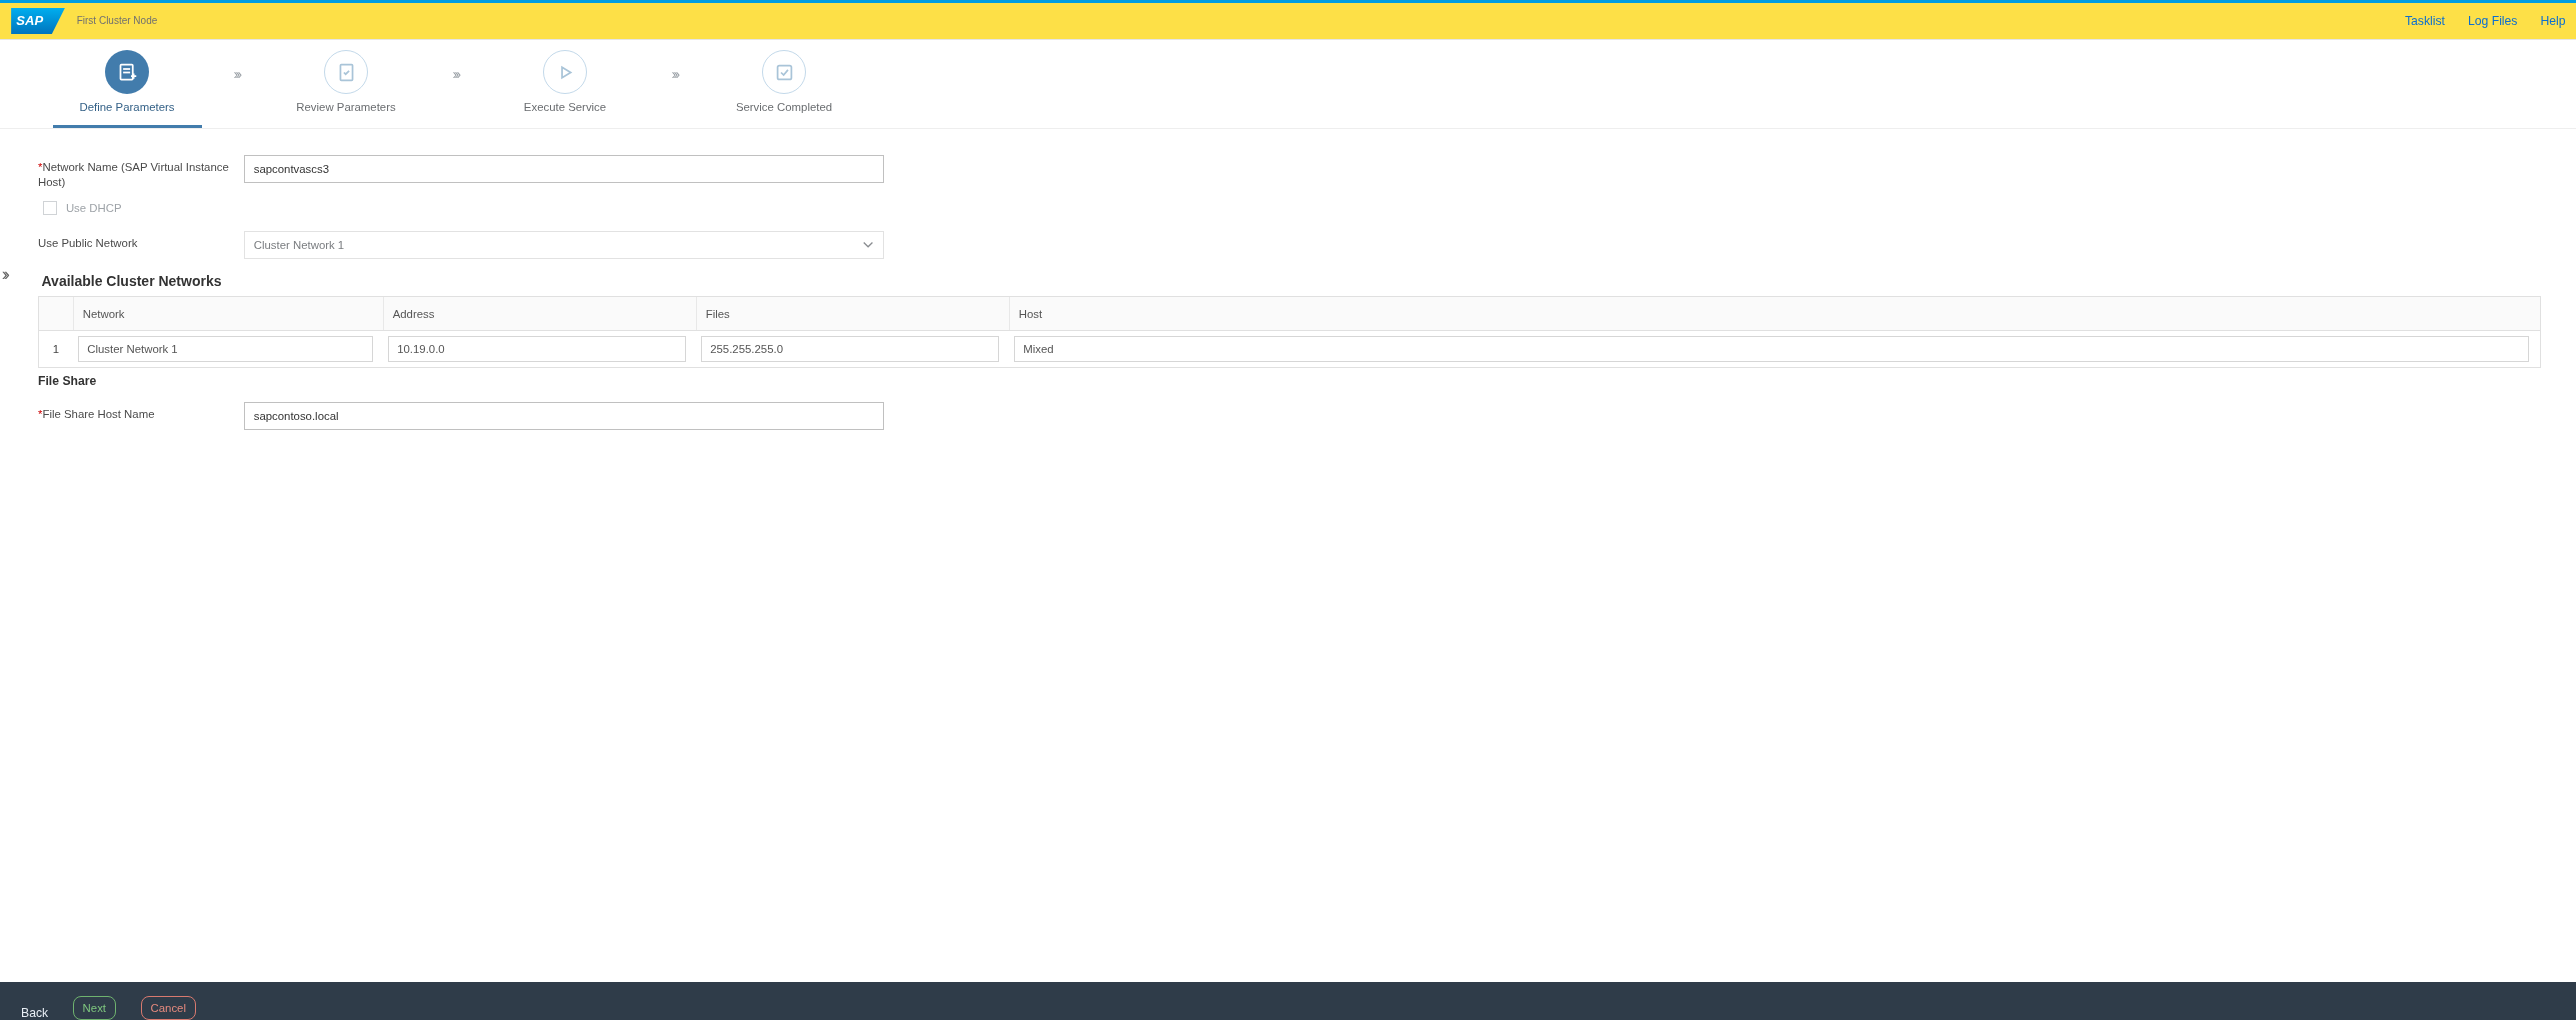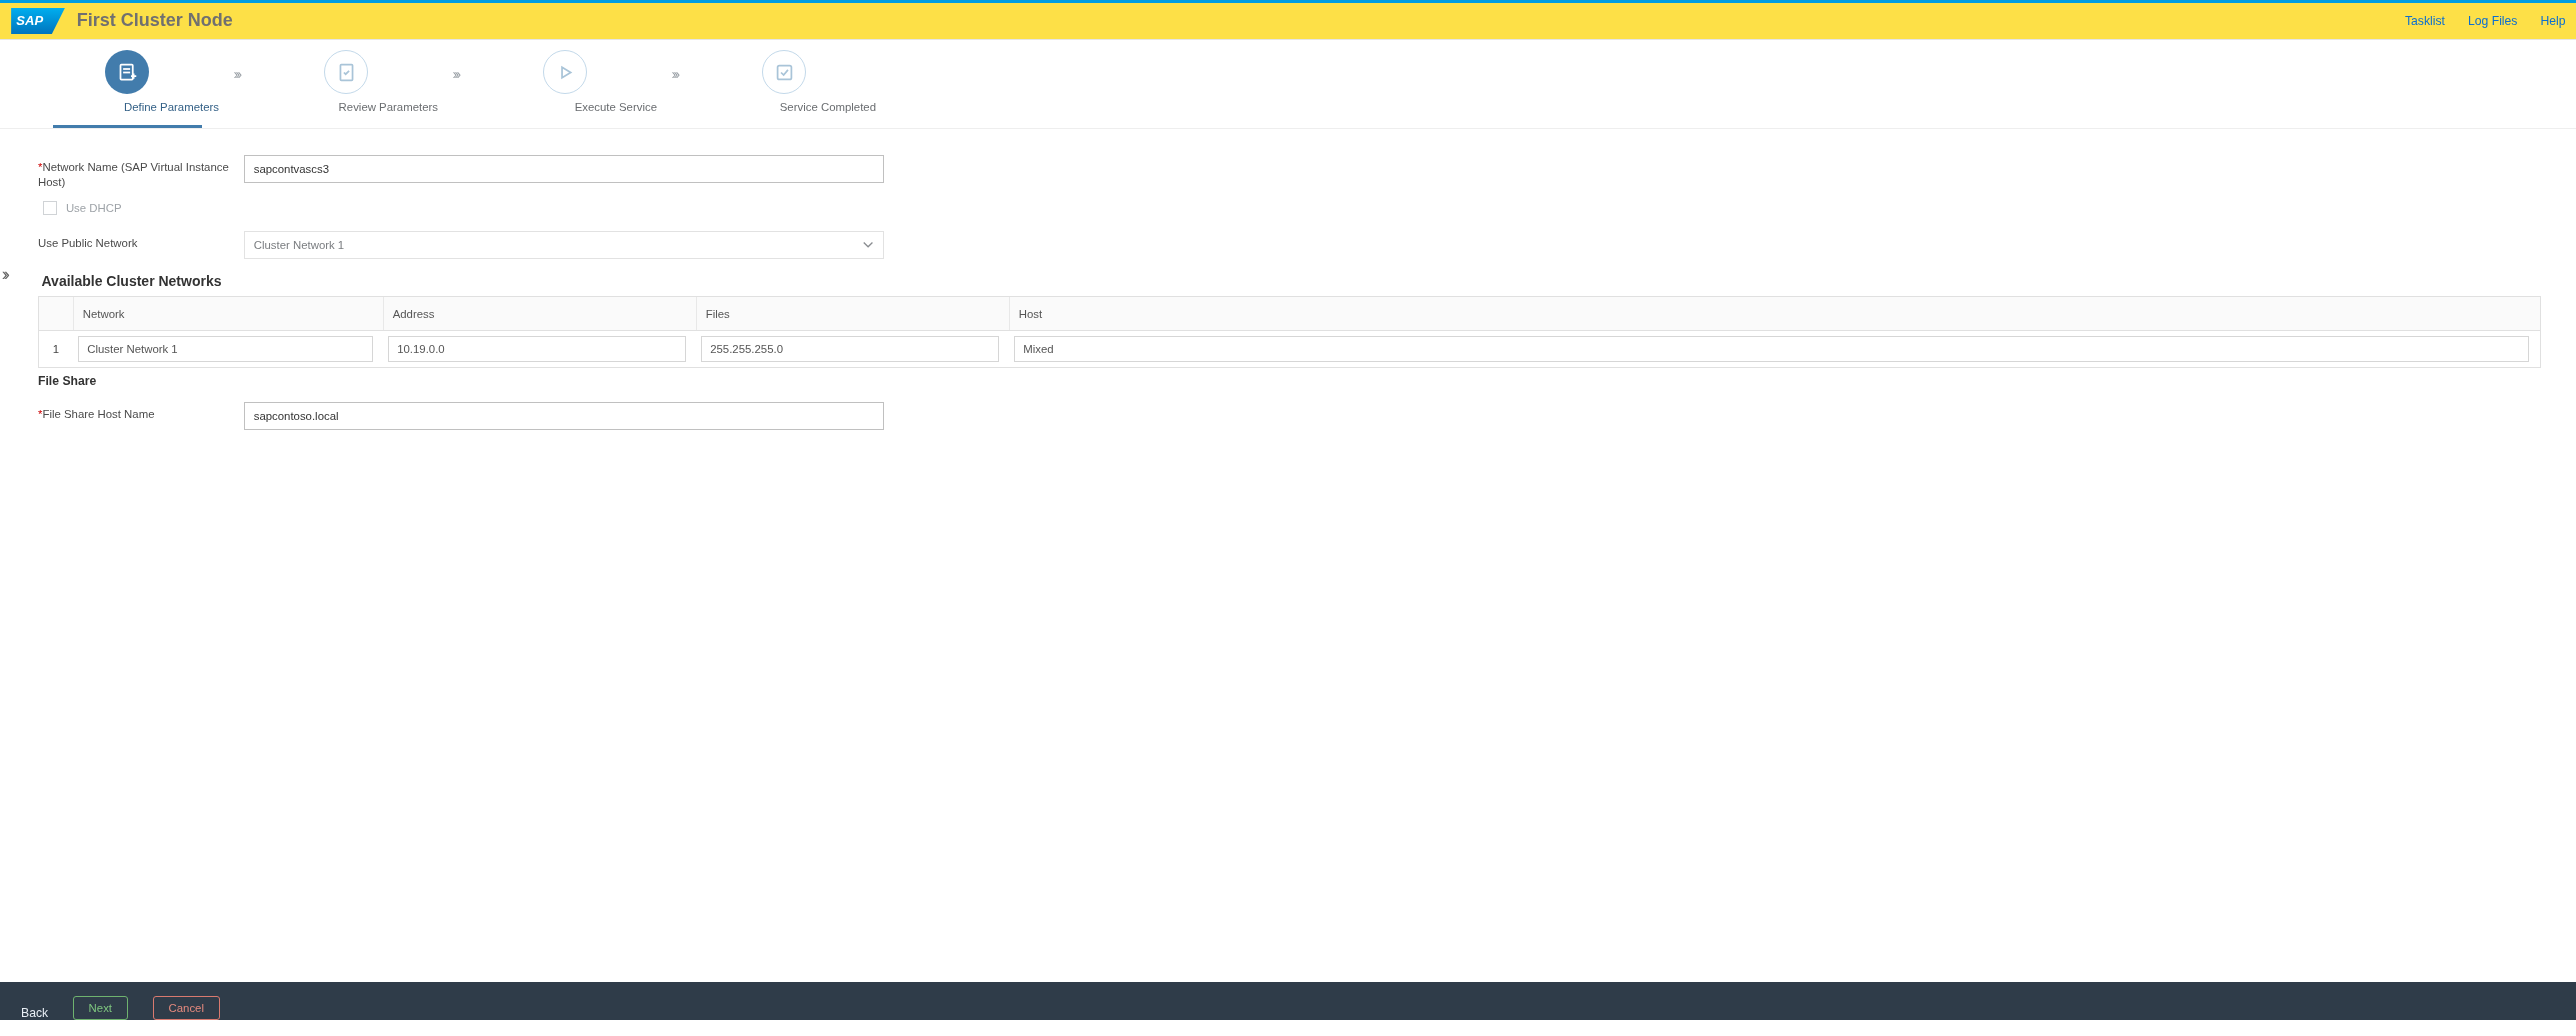--- a/index.html
+++ b/index.html
@@ -2,28 +2,28 @@
 <html style="font-size:14px"><head>
   <meta charset="utf-8">
   <style>
     * { margin: 0; padding: 0; box-sizing: border-box; }
     body { font-family: Arial, Helvetica, sans-serif; font-size: 11.4px; color: #333; background: #fff; }
 
     
     .topbar { height: 2.6px; background: #009de0; }
     .header { display: flex; align-items: center; height: 37px; padding: 0 10.5px; border-bottom: 0.9px solid #e5e5e5; background: #fde047; }
     .header .sap-logo { width: 54px; height: 26px; margin-right: 12.2px; }
-    .header .page-title { font-size: 18px; color: #707070; font-weight: 700; }
+    .header .page-title { font-size: 10px; color: #707070; font-weight: 400; }
     .header .spacer { flex: 1; }
     .header .nav-link { color: #0a6ed1; margin-left: 23px; font-size: 12.2px; cursor: pointer; }
 
     
     .wizard-wrap { border-bottom: 0.9px solid #eee; padding: 7px 0 0 0; }
     .wizard { display: flex; align-items: flex-start; padding: 3.5px 0 0 35px; }
-    .step { width: 184px; text-align: right; position: relative; }
+    .step { width: 184px; text-align: center; position: relative; }
     .step .circle { width: 44px; height: 44px; border-radius: 50%; margin: 0 auto 7px; display: flex; align-items: center; justify-content: center; }
     .step.define .circle { background: #427cac; }
     .step.review .circle, .step.execute .circle, .step.completed .circle { background: #fff; border: 1.7px solid #c3d9ea; }
     .step .label { font-size: 11.4px; color: #6a6d70; }
     .step.define .label { color: #346187; font-weight: 500; }
     .step.define::after { content: ""; display: block; height: 2.6px; background: #427cac; width: 149px; margin: 12.2px auto 0; }
     .chev { width: 35px; color: #9aa0a6; font-size: 14px; padding-top: 15.7px; letter-spacing: -2.6px; text-align: center; }
 
     
     .side-expand { position: absolute; left: 0; top: 262px; font-size: 17.5px; color: #666; letter-spacing: -3.5px; transform: rotate(0deg); padding: 1.7px; cursor: pointer; }
@@ -54,21 +54,21 @@
     .col-idx { width: 35px; text-align: center; color: #444; }
     .col-net { width: 310px; }
     .col-addr { width: 313px; }
     .col-sub { width: 313px; }
     .col-role { flex: 1; }
     .cell-input { width: calc(100% - 7px); height: 26px; border: 0.9px solid #d6d6d6; padding: 0 8.7px; color: #555; font-size: 11.4px; background: #fff; }
 
     
     .footer { position: fixed; bottom: 16px; left: 0; right: 0; height: 38px; background: #2f3c49; display: flex; align-items: flex-end; padding: 0 21px; gap: 24.5px; }
     .footer .back { color: #e8eef4; font-size: 12.2px; cursor: pointer; }
-    .btn { height: 24.5px; padding: 0 15px; border-radius: 3px; font-size: 11.4px; cursor: pointer; background: transparent; }
+    .btn { height: 24.5px; padding: 0 9px; border-radius: 8px; font-size: 11.4px; cursor: pointer; background: transparent; }
     .btn.next { border: 0.9px solid #6fb36f; color: #7fc77f; }
     .btn.cancel { border: 0.9px solid #d97a6f; color: #e68a7e; }
   </style>
 </head>
 <body>
 
 <div class="topbar"></div>
 
 <div class="header">
   <svg class="sap-logo" viewBox="0 0 62 30" style="font-size:13px">

